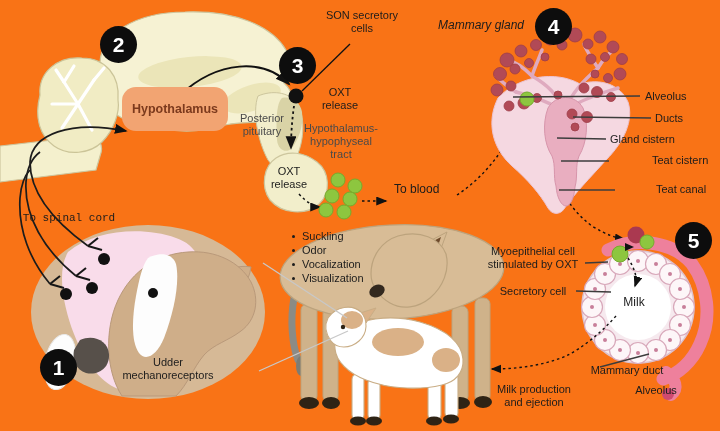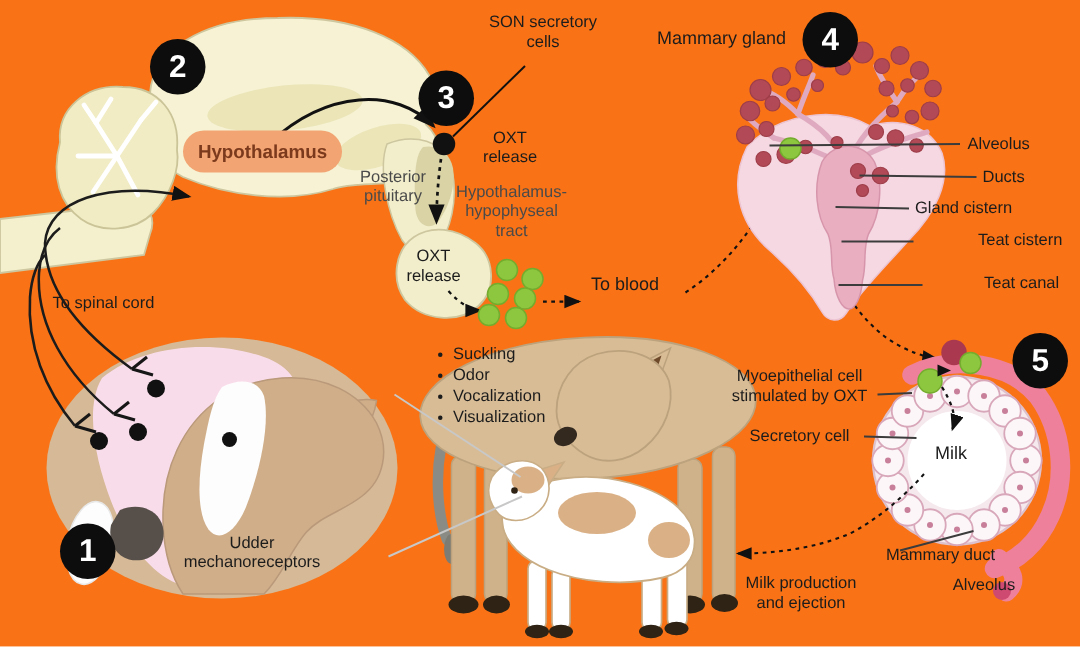--- a/index.html
+++ b/index.html
@@ -3,21 +3,21 @@
 <meta charset="utf-8">
 <style>
   html,body{margin:0;padding:0;background:#ffffff;}
   .canvas{position:relative;width:720px;height:431px;background:#f97316;overflow:hidden;
           font-family:"Liberation Sans",sans-serif;color:#1c1c1c;}
   .art{position:absolute;left:0;top:0;}
   .lbl{position:absolute;font-size:11px;line-height:13px;white-space:nowrap;color:#1c1c1c;}
   .ctr{transform:translateX(-50%);text-align:center;}
   .badge{position:absolute;width:37px;height:37px;border-radius:50%;background:#0d0d0d;color:#ffffff;
          font-weight:bold;font-size:21px;display:flex;align-items:center;justify-content:center;}
-  .pill{position:absolute;left:122px;top:87px;width:106px;height:28px;border-radius:14px;
+  .pill{position:absolute;left:122px;top:87px;width:106px;height:44px;border-radius:14px;
         background:#f2a472;color:#7c3a1d;font-weight:600;font-size:12.5px;
         display:flex;align-items:center;justify-content:center;}
   .stimuli{position:absolute;left:292px;top:229px;font-size:11px;line-height:14px;}
   .stimuli .row{display:flex;align-items:center;}
   .stimuli .dot{width:3px;height:3px;border-radius:50%;background:#1c1c1c;margin-right:7px;}
   .big{font-size:12px;}
 </style>
 </head>
 <body>
 
@@ -280,21 +280,21 @@
   </g>
 
   <path d="M616,316 C600,334 582,348 566,356 C542,366 516,369 492,369" fill="none" stroke="#111" stroke-width="1.4" stroke-dasharray="2.5,3" marker-end="url(#arr)"></path>
 </svg>
 
 <div class="lbl ctr" style="left:362px;top:9px;">
   <div>SON secretory</div>
   <div>cells</div>
 </div>
 
-<div class="lbl ctr" style="left:481px;top:19px;">
+<div class="lbl ctr" style="left:481px;top:19px;font-style:italic;">
   <span class="big">Mammary gland</span>
 </div>
 
 <div class="pill">
   <span>Hypothalamus</span>
 </div>
 
 <div class="lbl ctr" style="left:340px;top:86px;">
   <div>OXT</div>
   <div>release</div>
@@ -309,21 +309,21 @@
   <div>Hypothalamus-</div>
   <div>hypophyseal</div>
   <div>tract</div>
 </div>
 
 <div class="lbl ctr" style="left:289px;top:165px;">
   <div>OXT</div>
   <div>release</div>
 </div>
 
-<div class="lbl ctr" style="left:69px;top:196px;">
+<div class="lbl ctr" style="left:69px;top:212px;font-family:Liberation Mono, monospace;">
   <span>To spinal cord</span>
 </div>
 
 <div class="lbl big" style="left:394px;top:183px;">
   <span>To blood</span>
 </div>
 
 <div class="lbl" style="left:645px;top:90px;">
   <span>Alveolus</span>
 </div>

